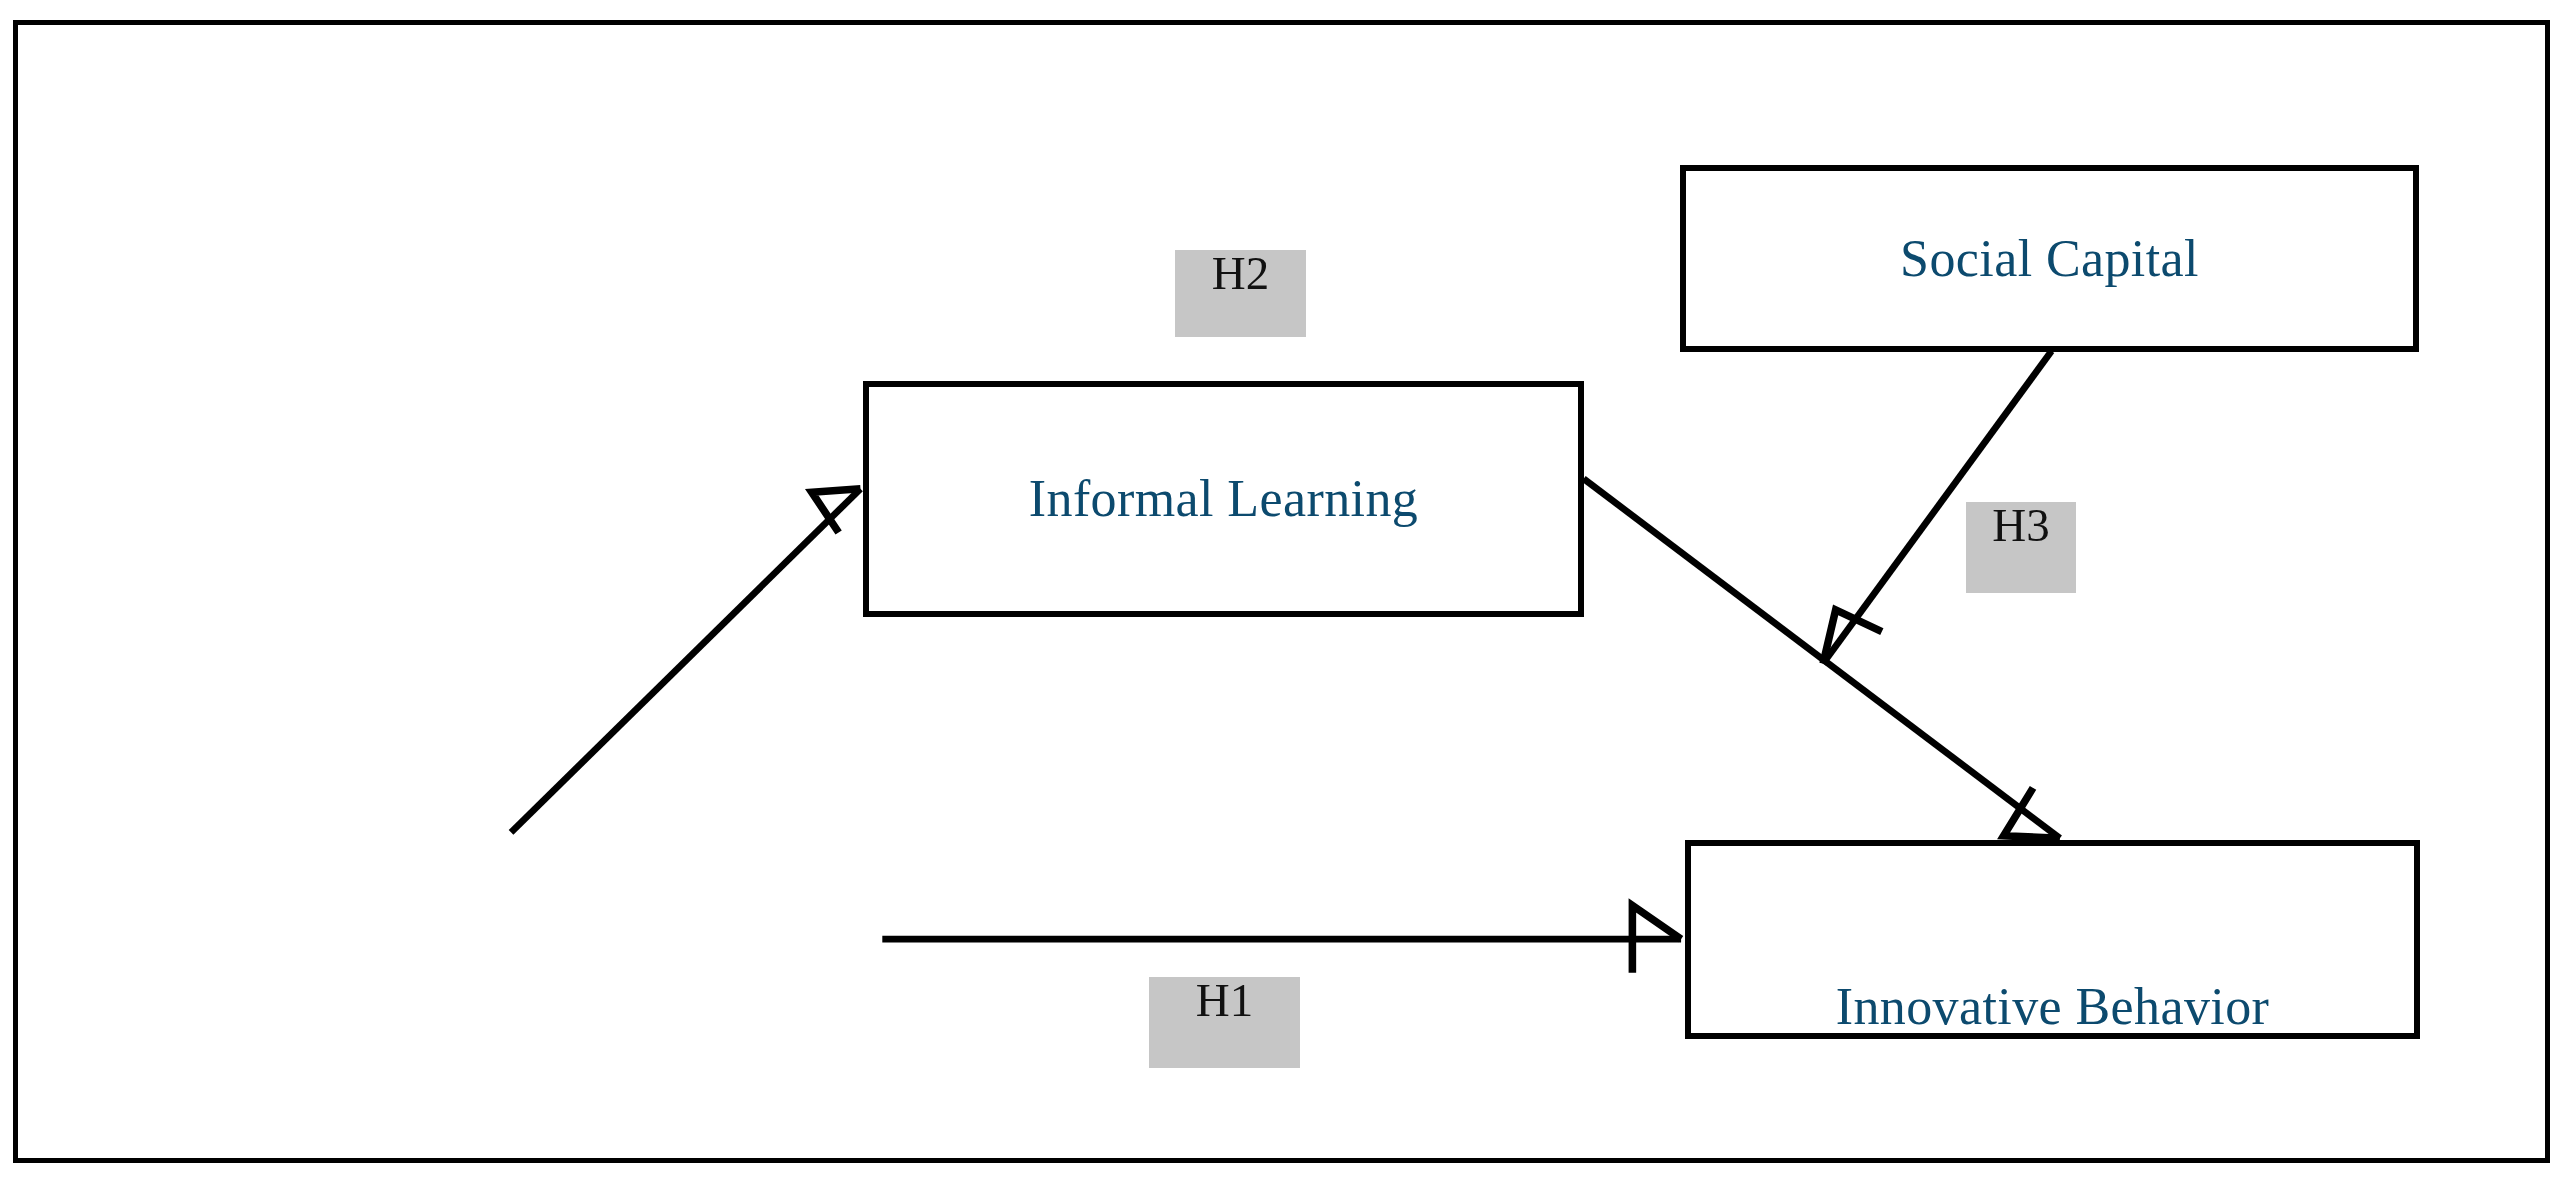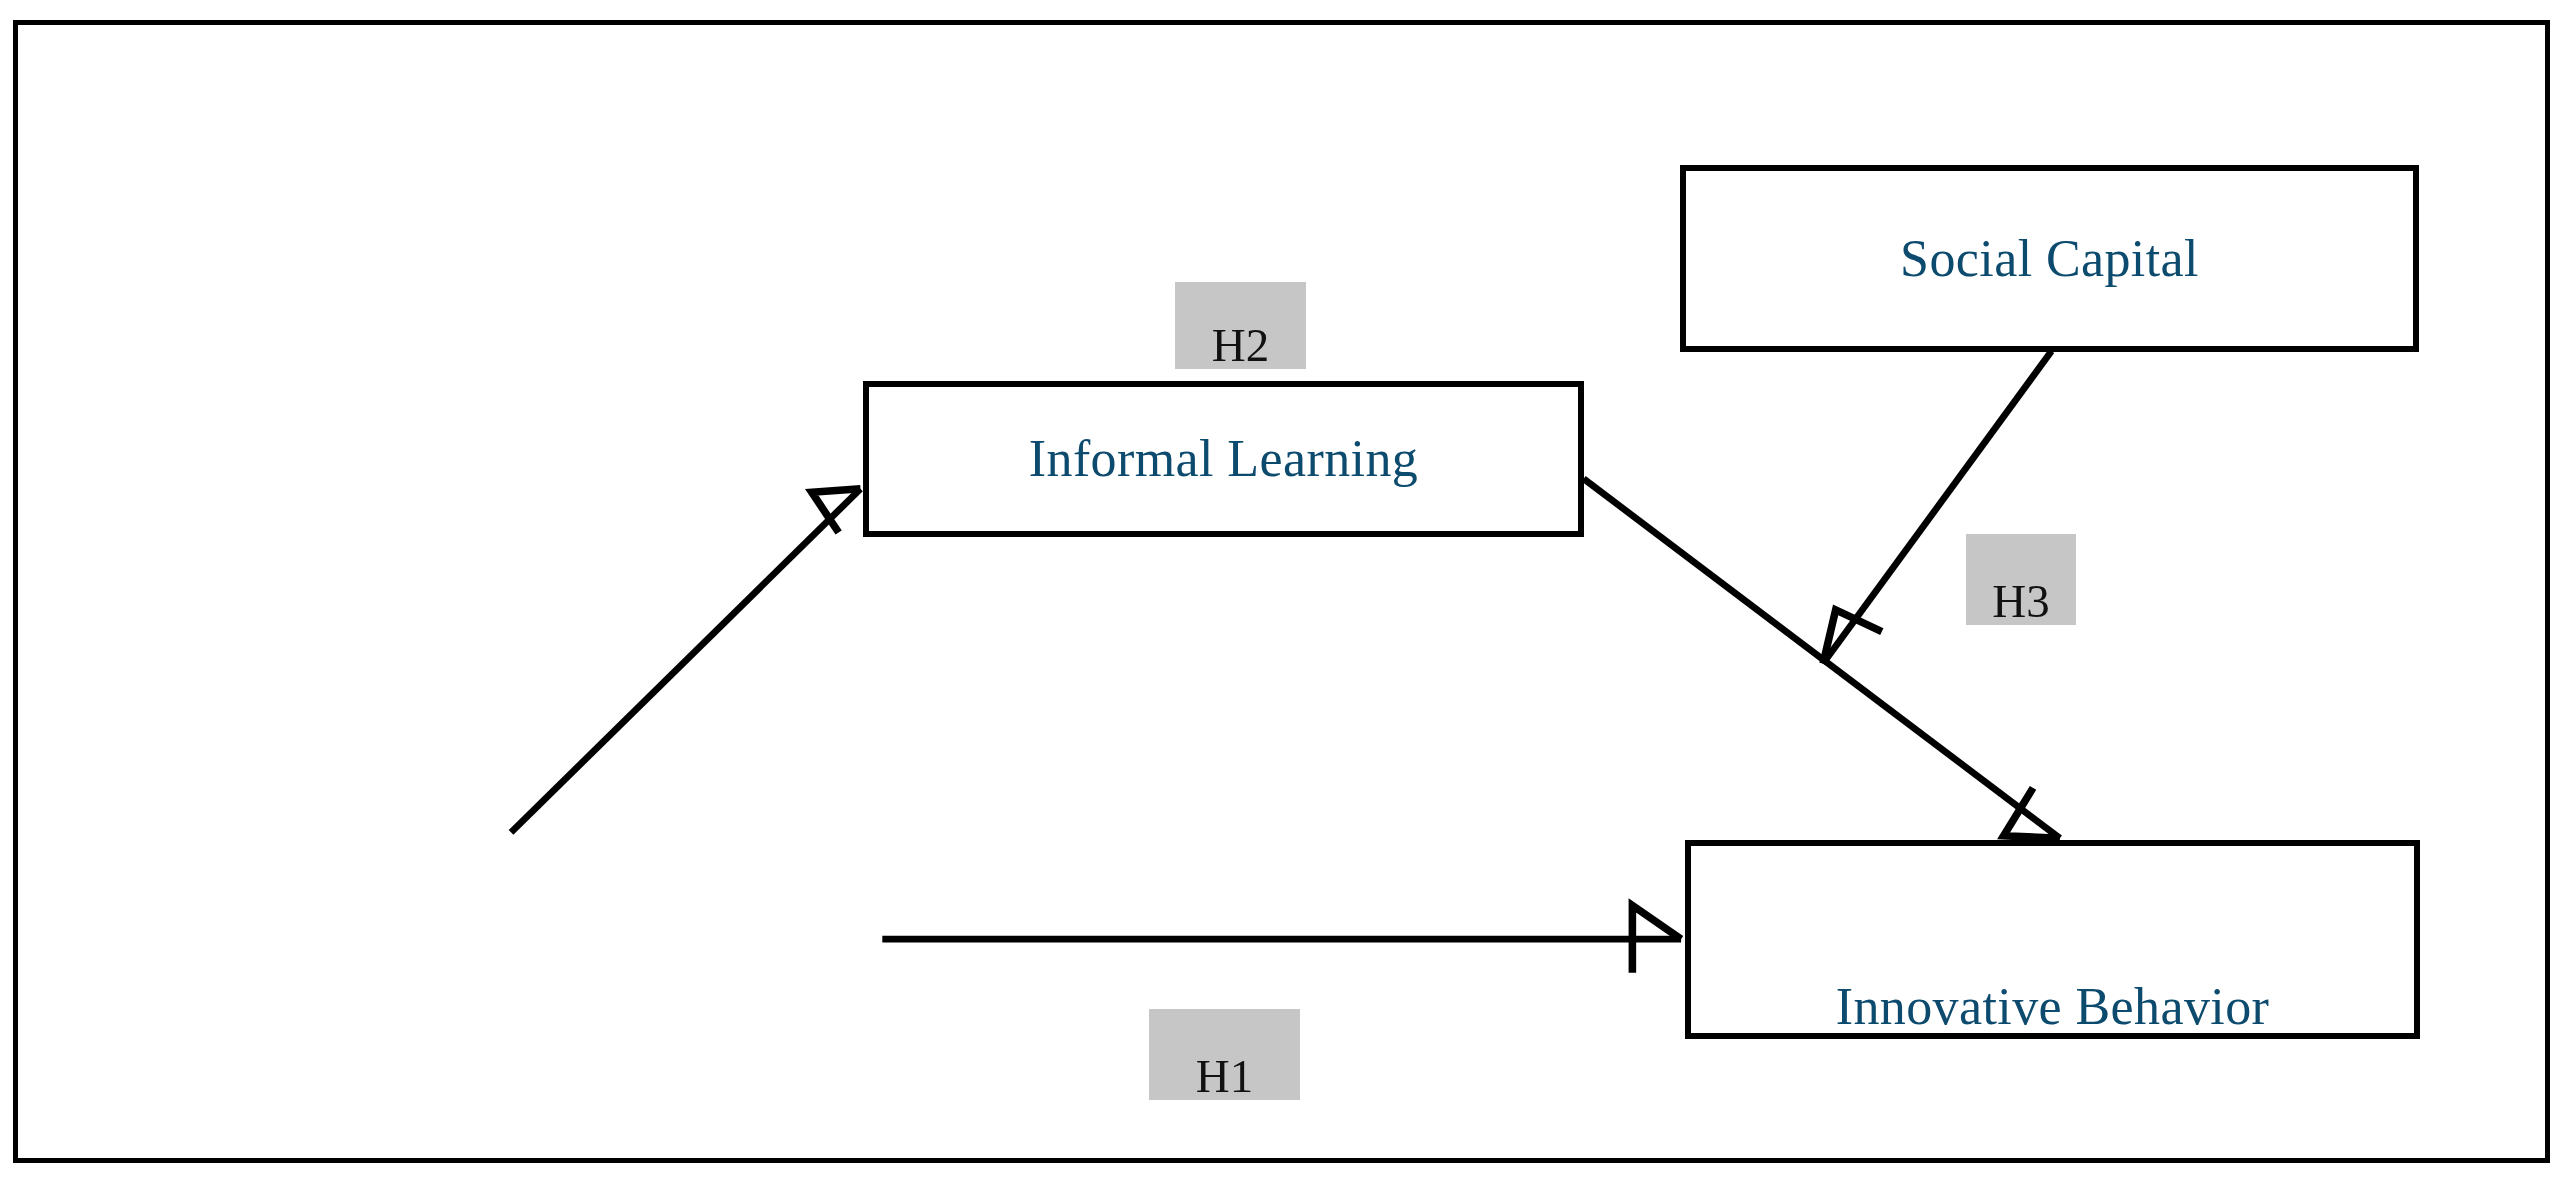--- a/index.html
+++ b/index.html
@@ -50,24 +50,23 @@
     font-size: 52px;
     color: #0c4a6e;
     line-height: 1;
     white-space: nowrap;
     letter-spacing: 0.4px;
   }
   .hyp-chip {
     position: absolute;
     background: #c6c6c6;
     display: flex;
-    align-items: flex-end;
+    align-items: flex-start;
     justify-content: center;
     box-sizing: border-box;
-    margin-top: 32px;
   }
   .hyp-label {
     font-family: "Liberation Serif", "DejaVu Serif", serif;
     font-size: 47px;
     color: #111111;
     line-height: 1;
     white-space: nowrap;
   }
 </style>
 </head>
@@ -94,21 +93,21 @@
       <polyline points="2452,998 2385,995 2420,938" fill="none" stroke="#000000" stroke-width="9" stroke-linecap="butt" stroke-linejoin="miter"></polyline>
     </g>
 
     <g>
       <line x1="2442" y1="418" x2="2170" y2="790" stroke="#000000" stroke-width="8"></line>
       <polyline points="2170,790 2185,726 2240,752" fill="none" stroke="#000000" stroke-width="9" stroke-linecap="butt" stroke-linejoin="miter"></polyline>
     </g>
   </svg>
 
 
-  <div class="node-box" style="left:863px; top:381px; width:721px; height:156px;text-align:right;">
+  <div class="node-box" style="left:863px; top:381px; width:721px; height:236px;text-align:right;">
     <span class="node-label">Informal Learning</span>
   </div>
 
   <div class="node-box" style="left:1680px; top:165px; width:739px; height:187px;">
     <span class="node-label">Social Capital</span>
   </div>
 
   <div class="node-box" style="left:1685px; top:840px; width:735px; height:199px;align-items:flex-end;">
     <span class="node-label">Innovative Behavior</span>
   </div>

